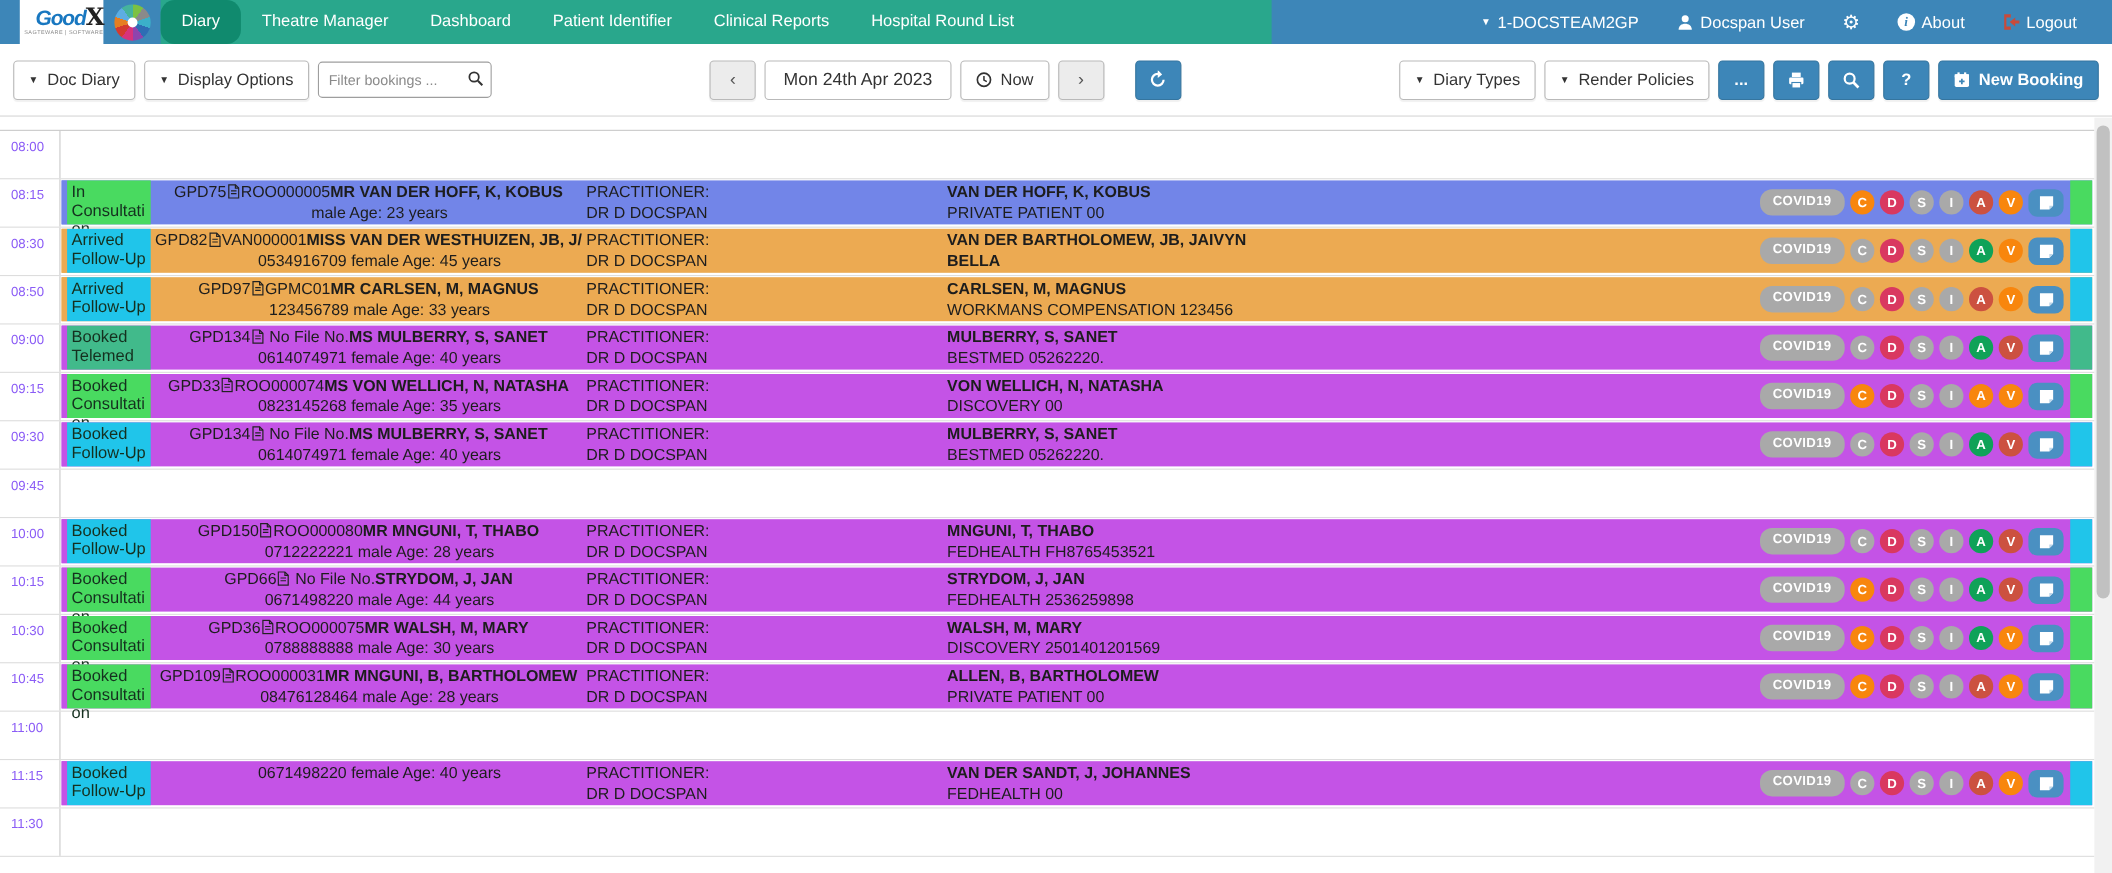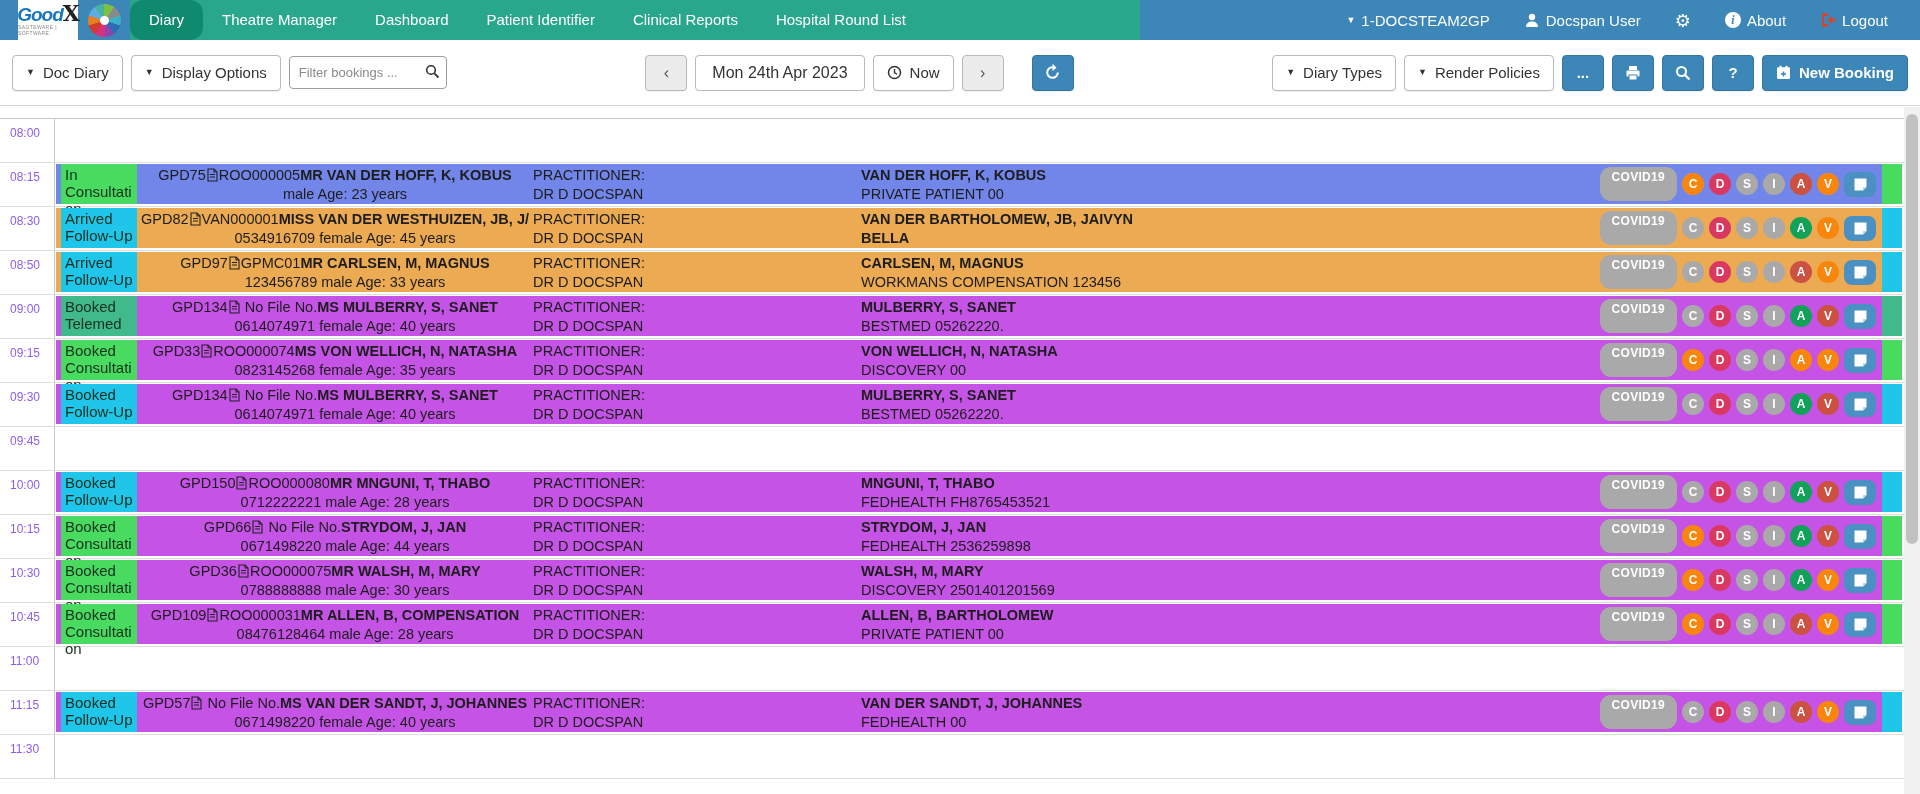--- a/index.html
+++ b/index.html
@@ -2,21 +2,21 @@
 <html><head>
 <meta charset="utf-8">
 <style>
   * { box-sizing: border-box; margin: 0; padding: 0; }
   html,body { width:1920px; height:794px; overflow:hidden; background:#fff;
               font-family:"Liberation Sans", sans-serif; }
 
   
   .navbar { height:40px; background:#3d86b8; display:flex; align-items:stretch; color:#fff; }
   .nav-left-pad { width:18px; }
-  .logo-box { width:60px; background:#fff; display:flex; flex-direction:column; justify-content:center; align-items:center; }
+  .logo-box { width:76px; background:#fff; display:flex; flex-direction:column; justify-content:center; align-items:flex-end; }
   .logo-main { font-size:19px; font-weight:bold; font-style:italic; color:#1877c0; line-height:18px; letter-spacing:-1px; }
   .logo-main .x { color:#222; font-size:22px; font-style:normal; font-family:"DejaVu Serif", serif; }
   .logo-sub { font-size:5px; color:#888; letter-spacing:.4px; }
   .pinwheel-wrap { width:52px; display:flex; align-items:center; justify-content:center; }
   .pinwheel { width:33px; height:33px; border-radius:50%;
     background: conic-gradient(#7cc142 0 36deg,#8a8a8a 36deg 72deg,#3bb0c9 72deg 108deg,#2e6db4 108deg 144deg,#8e44ad 144deg 180deg,#d6337c 180deg 216deg,#d43a2f 216deg 252deg,#e67e22 252deg 288deg,#5dade2 288deg 324deg,#45b39d 324deg 360deg);
     position:relative; }
   .pinwheel:after { content:""; position:absolute; left:12px; top:12px; width:9px; height:9px; background:#fff; border-radius:50%; }
   .nav-menu { display:flex; background:#29a78c; padding-right:215px; }
   .nav-item { padding:0 19px; line-height:40px; font-size:15px; cursor:pointer; white-space:nowrap;border-radius:13px; }
@@ -52,21 +52,21 @@
   .b-strip { width:5px; background:var(--row); flex:0 0 auto; }
   .b-status { width:76px; flex:0 0 auto; background:var(--type); font-size:15px; line-height:17px; color:#15301f; padding:2px 2px 0 4px; overflow-wrap:anywhere; }
   .b-info { width:396px; flex:0 0 auto; color:#1d1d1d; padding-top:2px; }
   .b-line1 { font-size:14.5px; line-height:19px; white-space:nowrap; text-align:center; }
   .b-line1 b { font-weight:bold; }
   .b-line2 { font-size:14.5px; line-height:18px; text-align:center;padding-left:20px; }
   .b-pract { width:172px; flex:0 0 auto; font-size:14.5px; line-height:19px; color:#1d1d1d; padding-top:2px; }
   .b-aid { width:312px; flex:0 0 auto; margin-left:156px; font-size:14.5px; line-height:19px; color:#1d1d1d; padding-top:2px; }
   .b-aid-name { font-weight:bold; }
   .b-badges { margin-left:auto; display:flex; align-items:center; gap:5px; padding-right:6px; flex:0 0 auto; }
-  .pill { height:34px; border-radius:11px; background:#a9a9a9; color:#fff; font-weight:bold; font-size:12px; line-height:21px; padding:0 12px; letter-spacing:.3px; }
+  .pill { height:24px; border-radius:11px; background:#a9a9a9; color:#fff; font-weight:bold; font-size:12px; line-height:21px; padding:0 12px; letter-spacing:.3px; }
   .circ { width:22px; height:22px; border-radius:50%; color:#fff; font-weight:bold; font-size:12px; display:flex; align-items:center; justify-content:center; }
   .noteb { width:32px; height:25px; border-radius:8px; background:#4a90c2; display:flex; align-items:center; justify-content:center; }
   .b-typebar { width:20px; flex:0 0 auto; background:var(--type); margin-left:0; }
 
   
   .vscroll { position:absolute; right:0; top:107px; width:16px; height:687px; background:#f1f1f1; }
   .vthumb { position:absolute; left:2px; top:7px; width:12px; height:430px; background:#c1c1c1; border-radius:6px; }
 </style>
 </head>
 <body>
@@ -595,21 +595,21 @@
     <div class="slot-body">
   <div class="booking" style="--row: #c453e6; --type: #49da60;">
     <div class="b-strip"></div>
     <div class="b-status">Booked Consultation</div>
     <div class="b-info">
       <div class="b-line1"><span>GPD109</span><svg class="icon-svg" width="11" height="14" viewBox="0 0 11 14" style="margin:0 1px 2px 1px;">
                 <path d="M1 1h6l3 3v9H1z" fill="none" stroke="#222" stroke-width="1.1"></path>
                 <path d="M7 1v3h3" fill="none" stroke="#222" stroke-width="1.1"></path>
                 <line x1="3" y1="6.5" x2="8" y2="6.5" stroke="#222" stroke-width="1"></line>
                 <line x1="3" y1="9" x2="8" y2="9" stroke="#222" stroke-width="1"></line>
-              </svg><span>ROO000031</span><b>MR ALLEN, B, COMPENSATION</b></div>
+              </svg><span>ROO000031</span><b>MR MNGUNI, B, BARTHOLOMEW</b></div>
       <div class="b-line2">08476128464 male Age: 28 years</div>
     </div>
     <div class="b-pract">
       <div>PRACTITIONER:</div>
       <div>DR D DOCSPAN</div>
     </div>
     <div class="b-aid">
       <div class="b-aid-name">ALLEN, B, BARTHOLOMEW</div>
       <div>PRIVATE PATIENT 00</div>
     </div>
@@ -638,26 +638,20 @@
     <div class="slot-body"></div>
   </div>
 
   <div class="slot">
     <div class="time-cell">11:15</div>
     <div class="slot-body">
   <div class="booking" style="--row: #c453e6; --type: #20c5ea;">
     <div class="b-strip"></div>
     <div class="b-status">Booked Follow-Up</div>
     <div class="b-info">
-      <div class="b-line1"><span>GPD57</span><svg class="icon-svg" width="11" height="14" viewBox="0 0 11 14" style="margin:0 1px 2px 1px;">
-                <path d="M1 1h6l3 3v9H1z" fill="none" stroke="#222" stroke-width="1.1"></path>
-                <path d="M7 1v3h3" fill="none" stroke="#222" stroke-width="1.1"></path>
-                <line x1="3" y1="6.5" x2="8" y2="6.5" stroke="#222" stroke-width="1"></line>
-                <line x1="3" y1="9" x2="8" y2="9" stroke="#222" stroke-width="1"></line>
-              </svg><span> No File No.</span><b>MS VAN DER SANDT, J, JOHANNES</b></div>
       <div class="b-line2">0671498220 female Age: 40 years</div>
     </div>
     <div class="b-pract">
       <div>PRACTITIONER:</div>
       <div>DR D DOCSPAN</div>
     </div>
     <div class="b-aid">
       <div class="b-aid-name">VAN DER SANDT, J, JOHANNES</div>
       <div>FEDHEALTH 00</div>
     </div>

